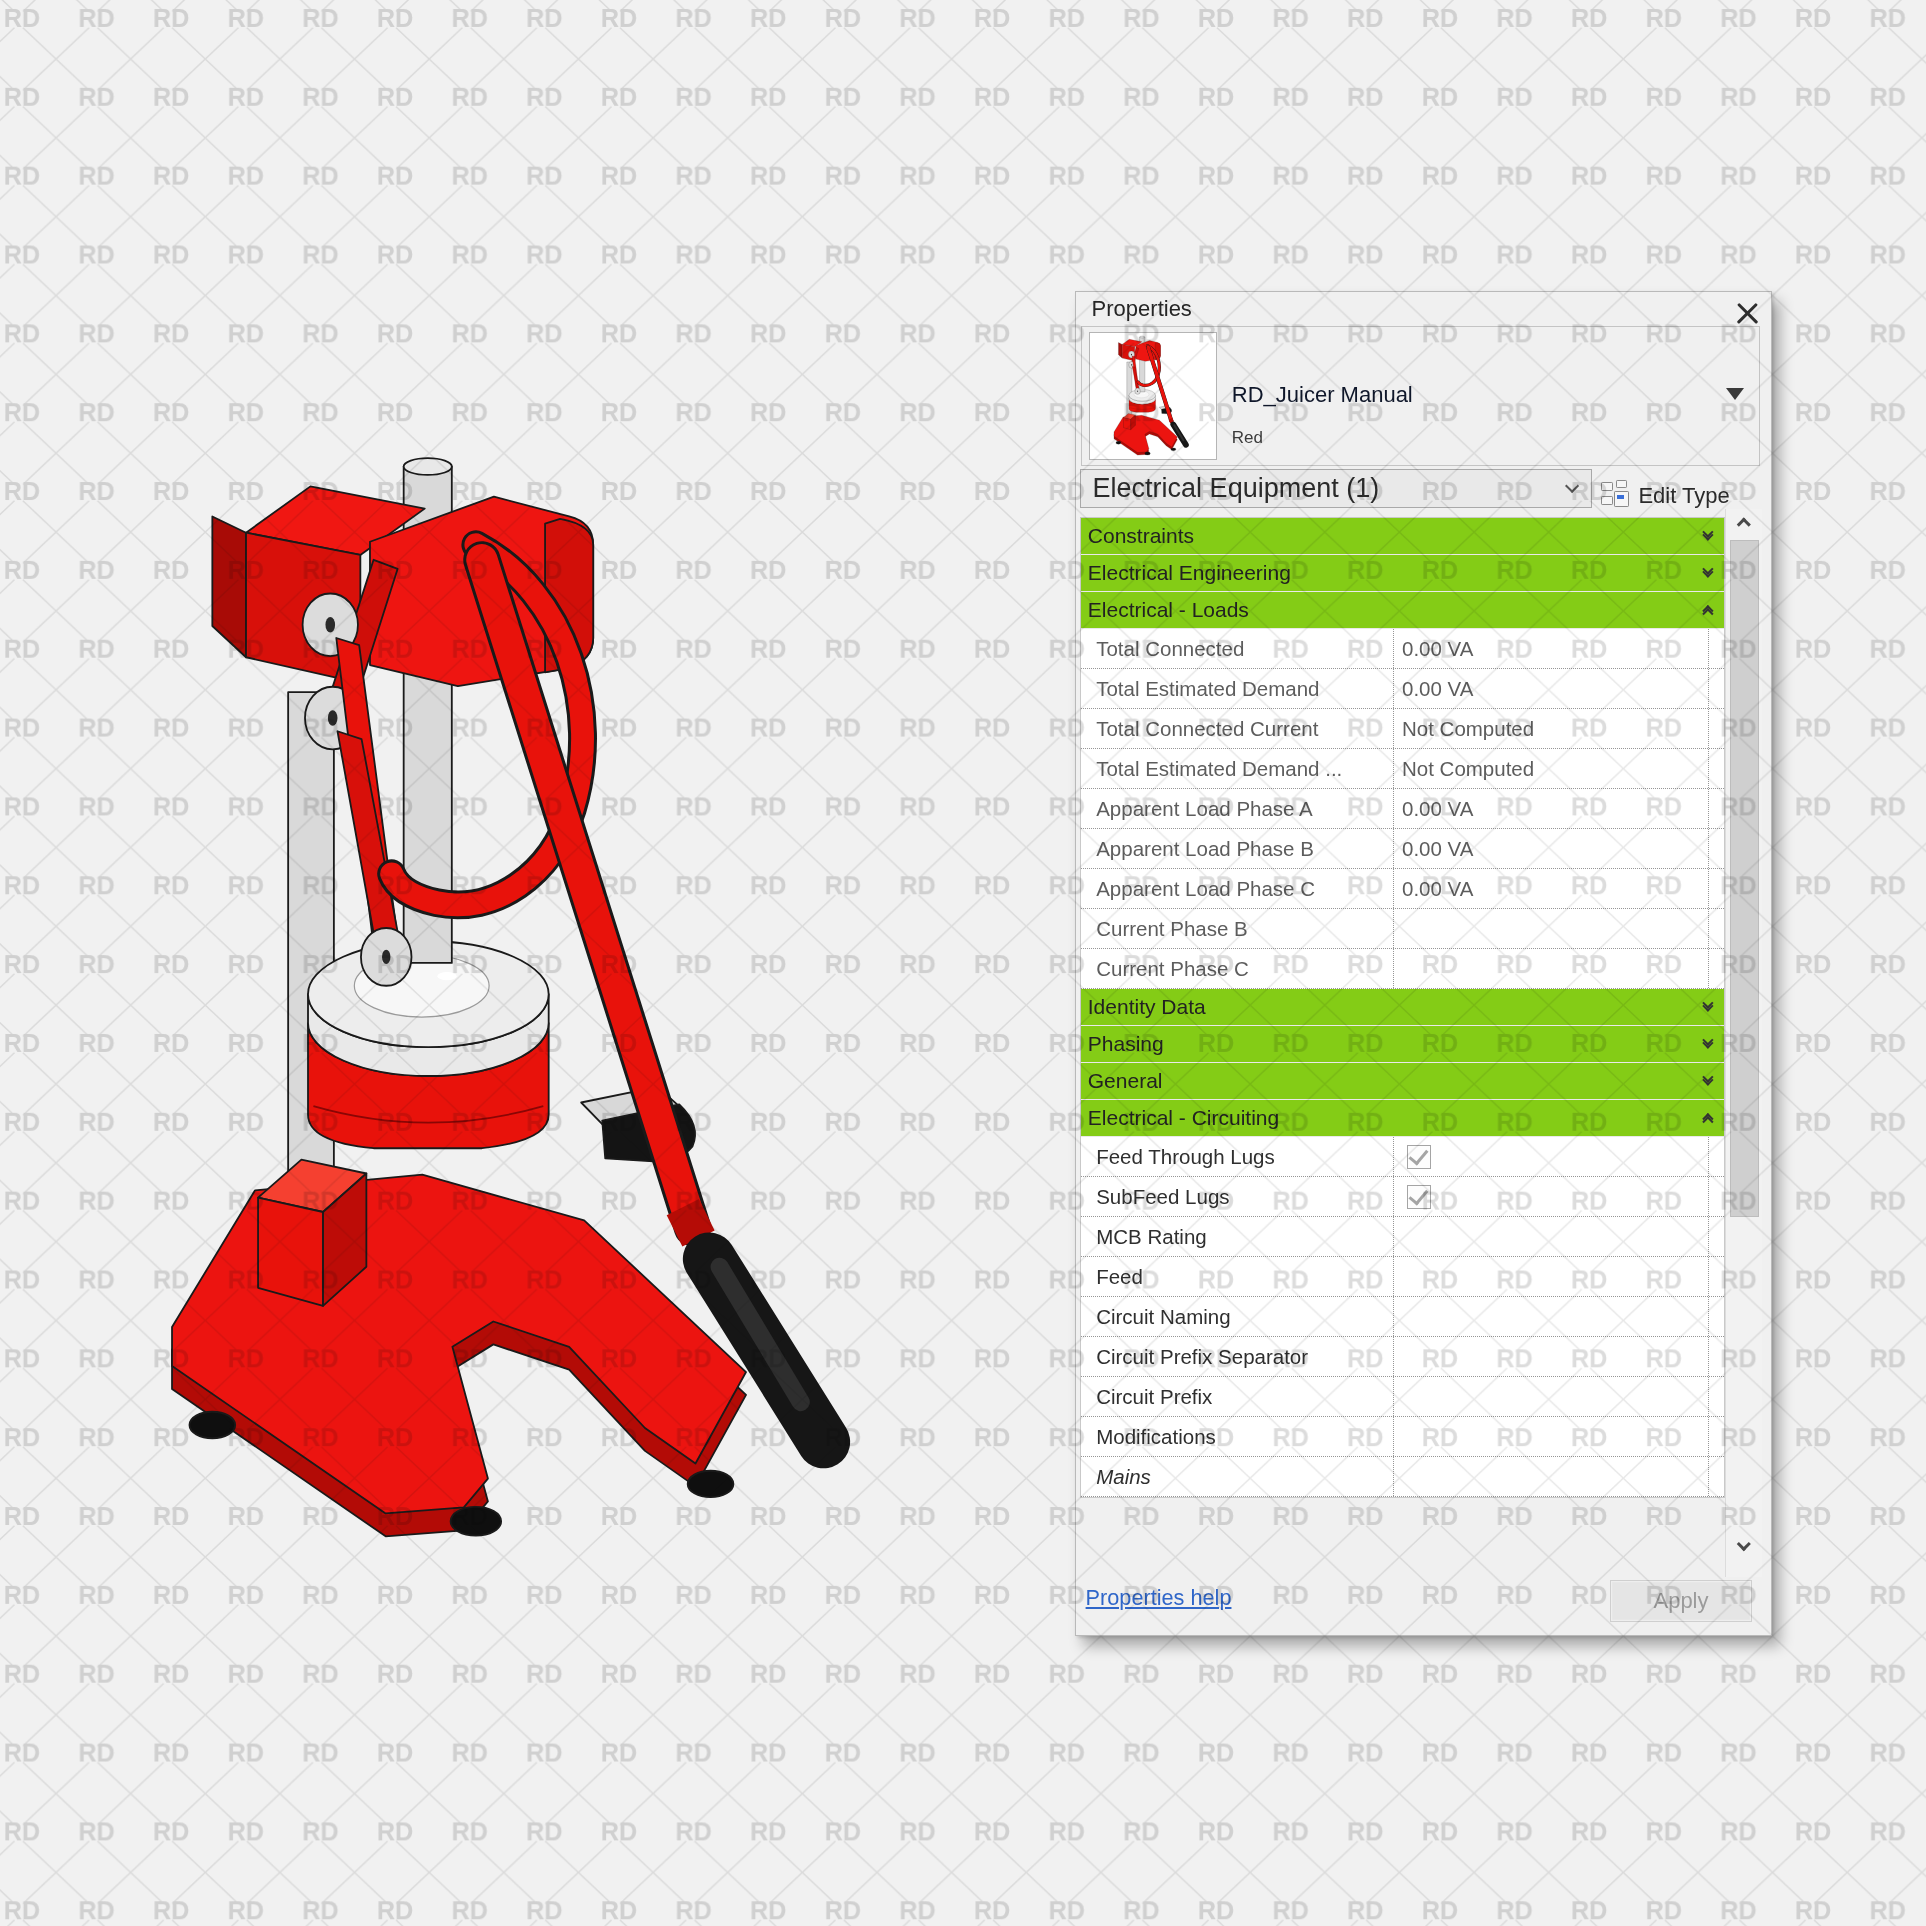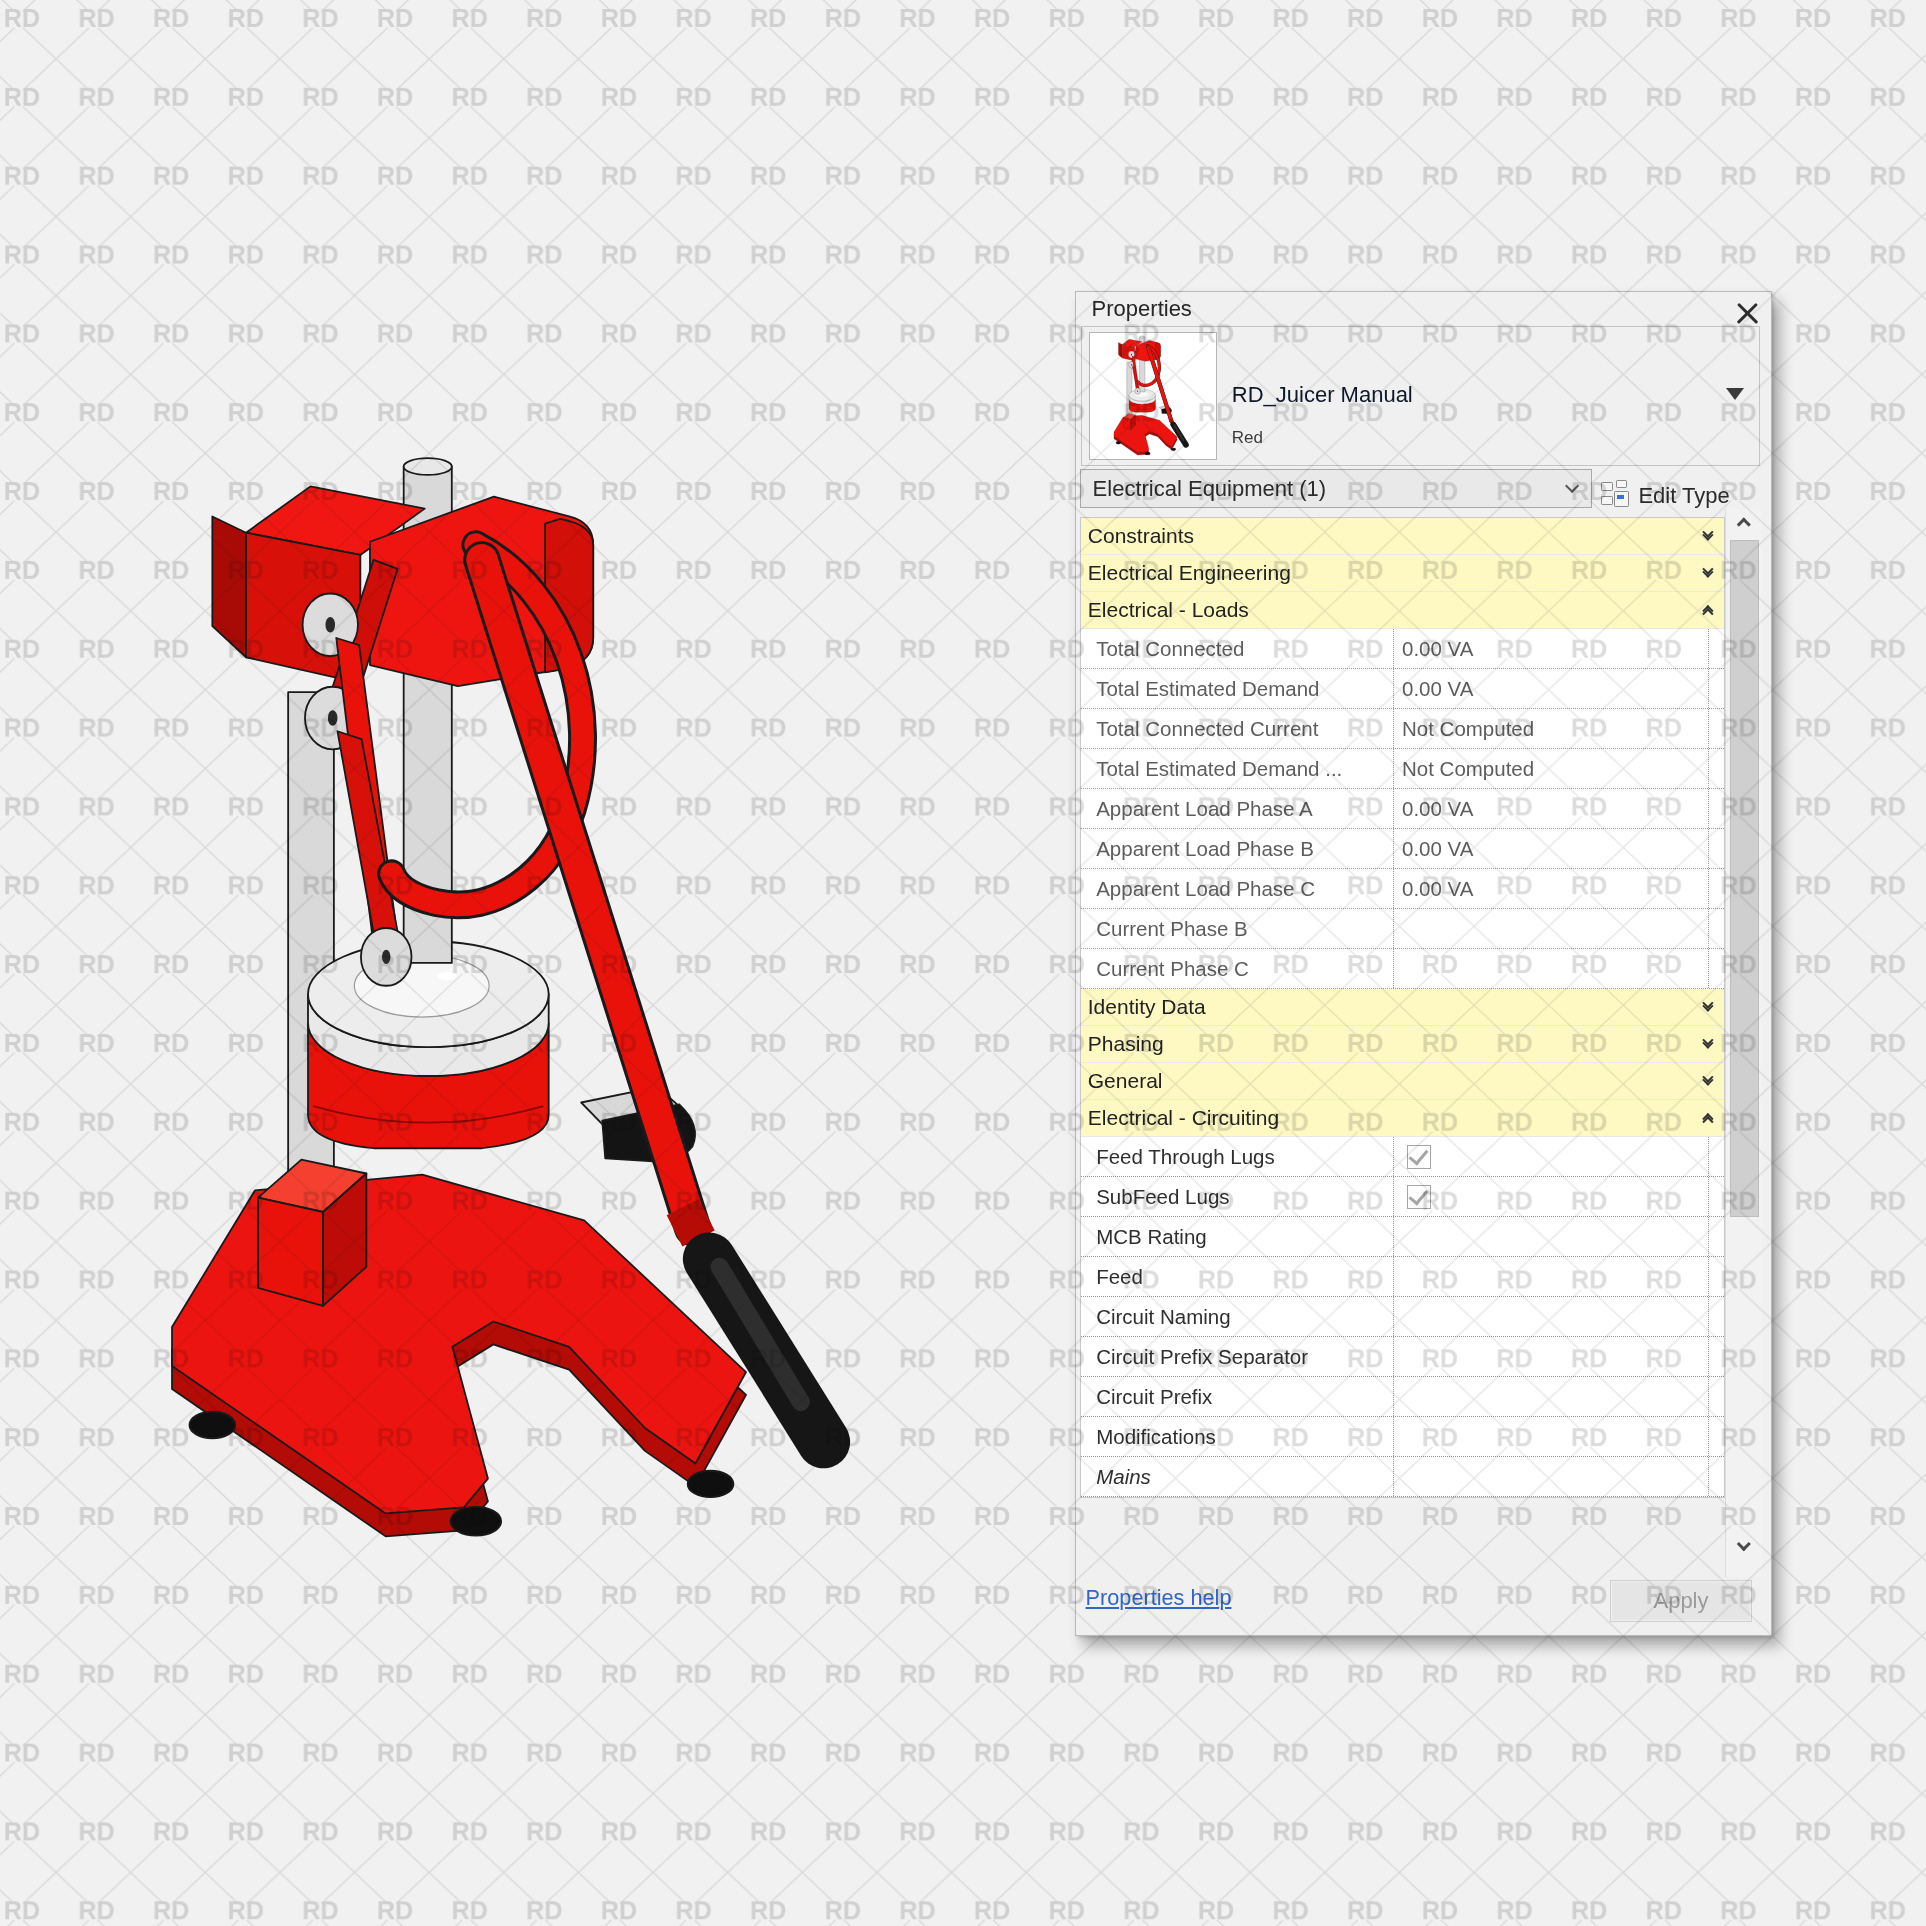--- a/index.html
+++ b/index.html
@@ -29,35 +29,35 @@
   .selframe{position:absolute;left:4.8px;top:34px;width:679px;height:140px;border:1.2px solid #c4c4c4;}
   .thumbbox{position:absolute;left:7.2px;top:4.8px;width:128px;height:128px;background:#ffffff;border:1.2px solid #b5b5b5;
     display:flex;align-items:center;justify-content:center;}
   .fam{position:absolute;left:150px;top:55px;font-size:22px;color:#0f172a;}
   .typ{position:absolute;left:150px;top:101px;font-size:17px;color:#3c3c3c;}
   .tri-down{position:absolute;right:14.4px;top:61px;width:0;height:0;
     border-left:9.6px solid transparent;border-right:9.6px solid transparent;border-top:12px solid #3a3a3a;}
   
   .combo{position:absolute;left:3.6px;top:177px;width:512px;height:39px;background:#e9e9e9;border:1.2px solid #a9a9a9;
     display:flex;align-items:center;}
-  .combo-label{margin-left:12px;font-size:22px;color:#2b2b2b;}
+  .combo-label{margin-left:12px;font-size:27px;color:#2b2b2b;}
   .chev{display:inline-block;border-right:2.4px solid #555;border-bottom:2.4px solid #555;}
   .combo .chev{position:absolute;right:13.2px;top:10.8px;width:10.2px;height:10.2px;transform:rotate(45deg);}
   .edittype{position:absolute;left:525px;top:177px;width:158px;height:40px;display:flex;align-items:flex-end;cursor:pointer;}
   .et-icon{position:relative;width:29px;height:29px;margin-right:8.4px;flex:0 0 auto;}
   .et-icon b{position:absolute;background:#f6f6f6;border:1.8px solid #8a8a8a;border-radius:1.2px;}
   .et-icon .a{left:0;top:1.8px;width:12px;height:9.6px;}
   .et-icon .b{left:15px;top:0;width:10.8px;height:8.4px;}
   .et-icon .c{left:0;top:15.6px;width:12px;height:9.6px;}
   .et-icon .d{left:13.2px;top:11.4px;width:14.4px;height:15.6px;}
   .et-icon .d::after{content:"";position:absolute;left:1.8px;top:2.4px;width:7.2px;height:4.2px;background:#3a6fd8;}
   .et-label{font-size:22px;color:#2b2b2b;}
   
   .grid{position:absolute;left:3.6px;top:225px;width:645px;border:1.2px solid #c9c9c9;background:#ffffff;}
-  .ghead{height:37px;background:#fef9c3;position:relative;display:flex;align-items:center;
+  .ghead{height:37px;background:#84cc16;position:relative;display:flex;align-items:center;
     border-bottom:1.2px solid #e9e9e9;}
   .ghead .glabel{margin-left:7.2px;font-size:21px;color:#222;}
   .dblchev{position:absolute;right:12px;top:50%;transform:translateY(-50%);display:flex;flex-direction:column;align-items:center;}
   .dblchev .chv{width:7.8px;height:7.8px;border-right:2.4px solid #333;border-bottom:2.4px solid #333;}
   .dblchev.down .chv{transform:rotate(45deg);margin-top:-4.8px;}
   .dblchev.up .chv{transform:rotate(-135deg);margin-bottom:-4.8px;}
   .grow{height:40px;display:flex;border-bottom:1.2px dotted #969696;background:#fff;}
   .grow:last-child{border-bottom:1.2px dotted #969696;font-style:italic;}
   .cell-name{width:312px;display:flex;align-items:center;padding-left:15.6px;font-size:20.5px;color:#2f2f2f;
     overflow:hidden;white-space:nowrap;text-align:right;}

